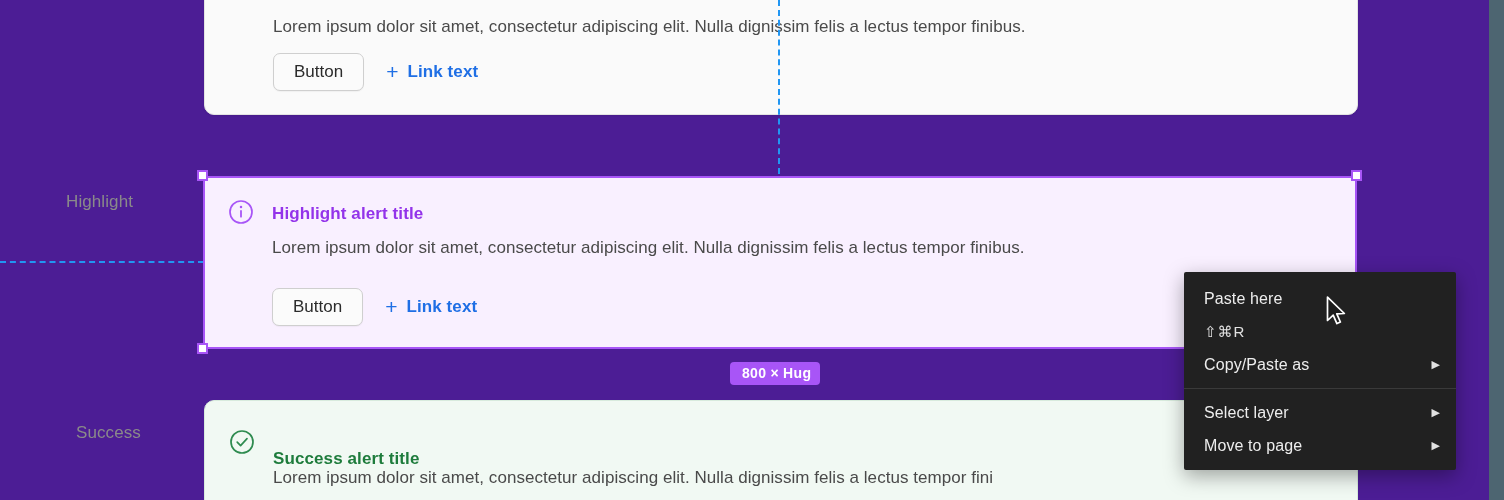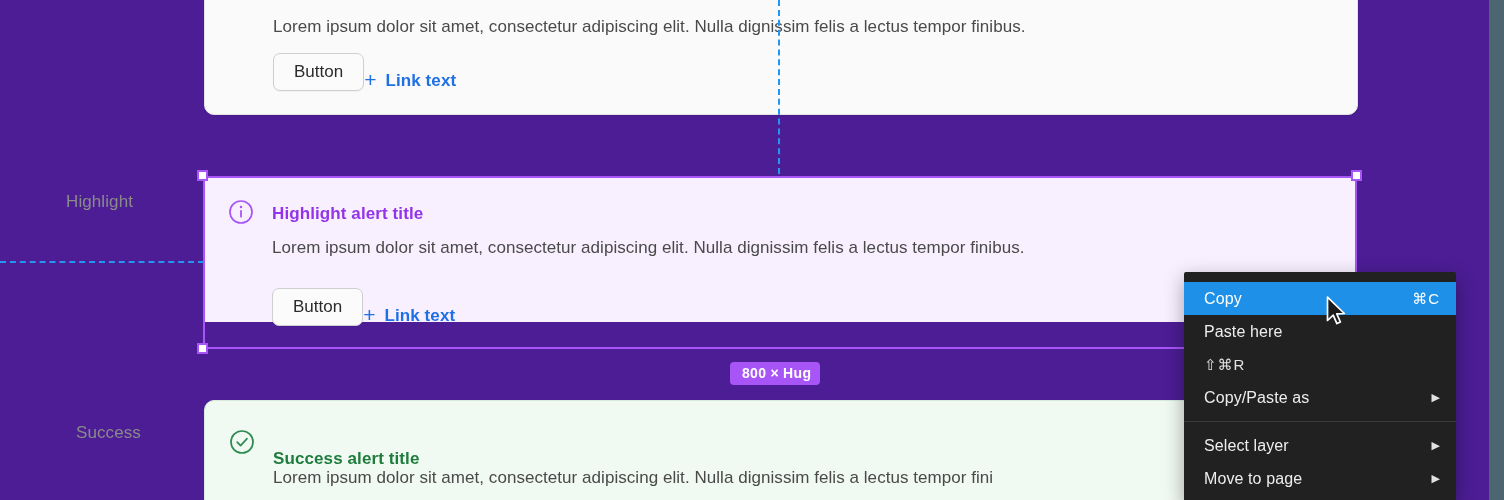--- a/index.html
+++ b/index.html
@@ -60,21 +60,21 @@
     border: 1px solid #e3e3e3;
     border-radius: 10px;
     box-shadow: 0 1px 2px rgba(0,0,0,.07);
   }
 
   
   .alert-highlight {
     left: 204px;
     top: 177px;
     width: 1152px;
-    height: 145px;
+    height: 171px;
     background: #f9f0ff;
   }
 
   
   .alert-success {
     left: 204px;
     top: 400px;
     width: 1154px;
     height: 160px;
     background: #f1f9f3;
@@ -110,21 +110,22 @@
   .alert-desc {
     font-size: 17px;
     color: #4a4a4a;
     line-height: 1.35;
     letter-spacing: .05px;
     white-space: nowrap;
   }
 
   .alert-actions {
     display: flex;
-    align-items: flex-end;
+    align-items: center;
+    gap: 22px;
   }
 
   .btn {
     font-family: "Liberation Sans", sans-serif;
     font-size: 17px;
     color: #2b2b2b;
     background: #fbfbfb;
     border: 1px solid #cfcfcf;
     border-radius: 7px;
     padding: 9px 20px 10px 20px;
@@ -329,24 +330,20 @@
 
   <div class="sel-frame"></div>
   <div class="sel-handle tl"></div>
   <div class="sel-handle tr"></div>
   <div class="sel-handle bl"></div>
   <div class="sel-handle br"></div>
 
   <div class="size-badge">800 × Hug</div>
 
   <div class="ctx-menu" id="ctx-menu">
-      <div class="ctx-item selected">
-        <span class="ctx-label">Copy</span>
-        <span class="ctx-shortcut">⌘C</span>
-      </div>
       <div class="ctx-item">
         <span class="ctx-label">Paste here</span>
       </div>
       <div class="ctx-item">
         <span class="ctx-shortcut">⇧⌘R</span>
       </div>
       <div class="ctx-item">
         <span class="ctx-label">Copy/Paste as</span>
         <span class="ctx-arrow">▶</span>
       </div>

